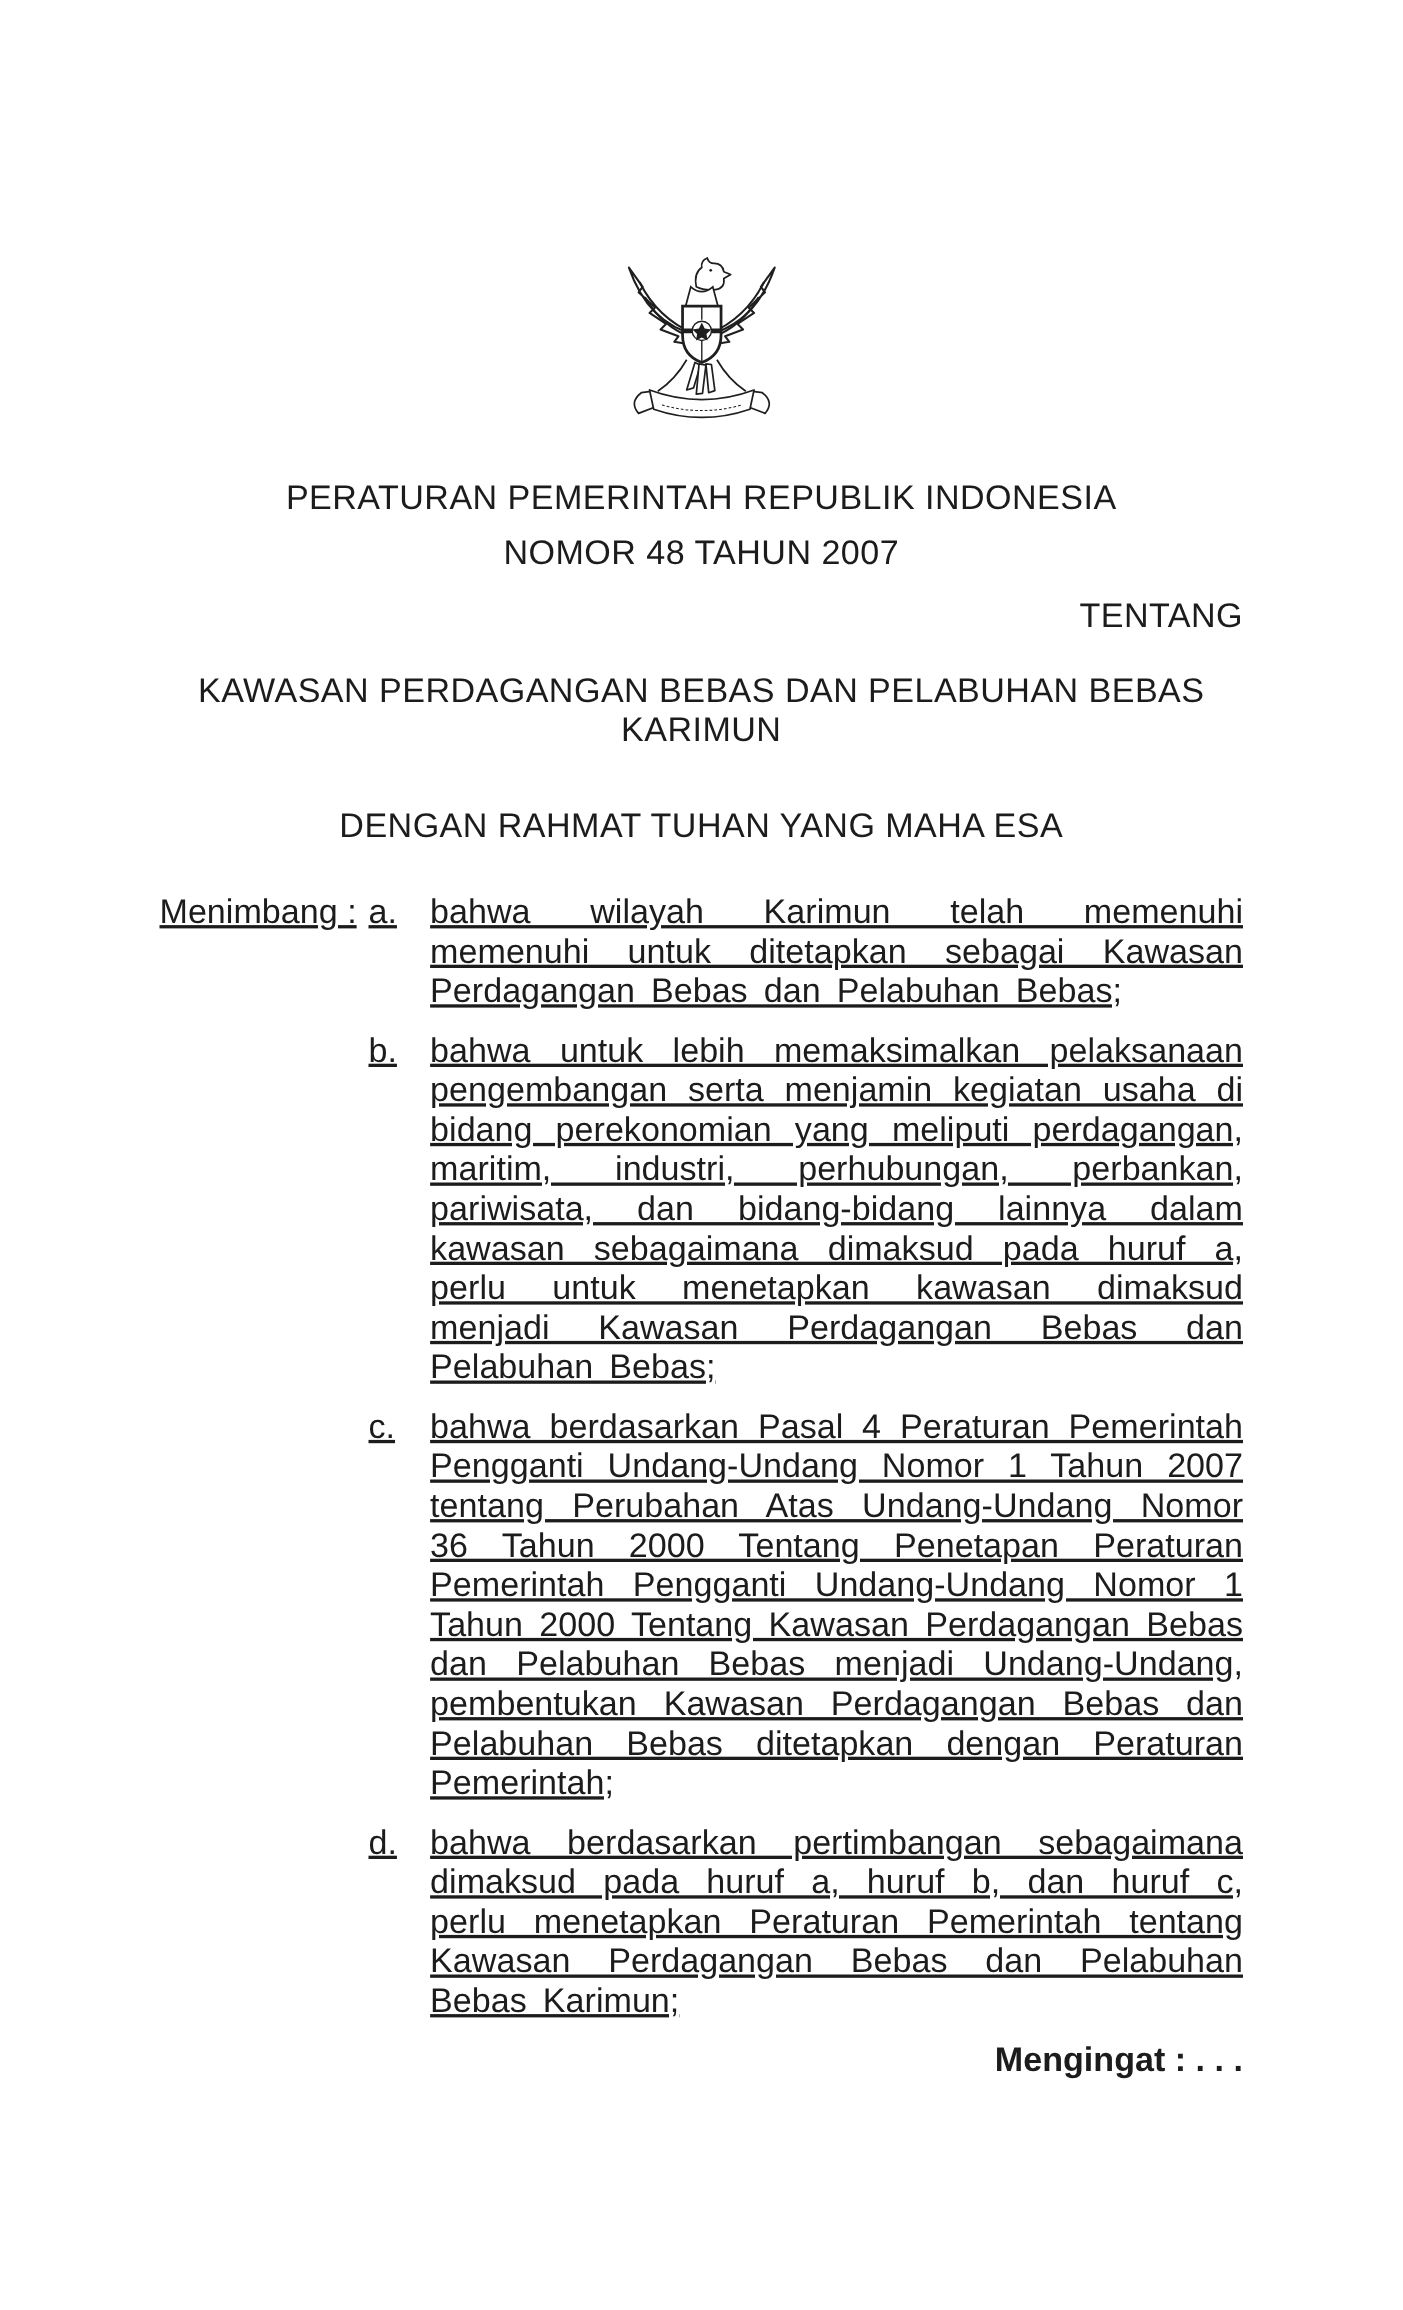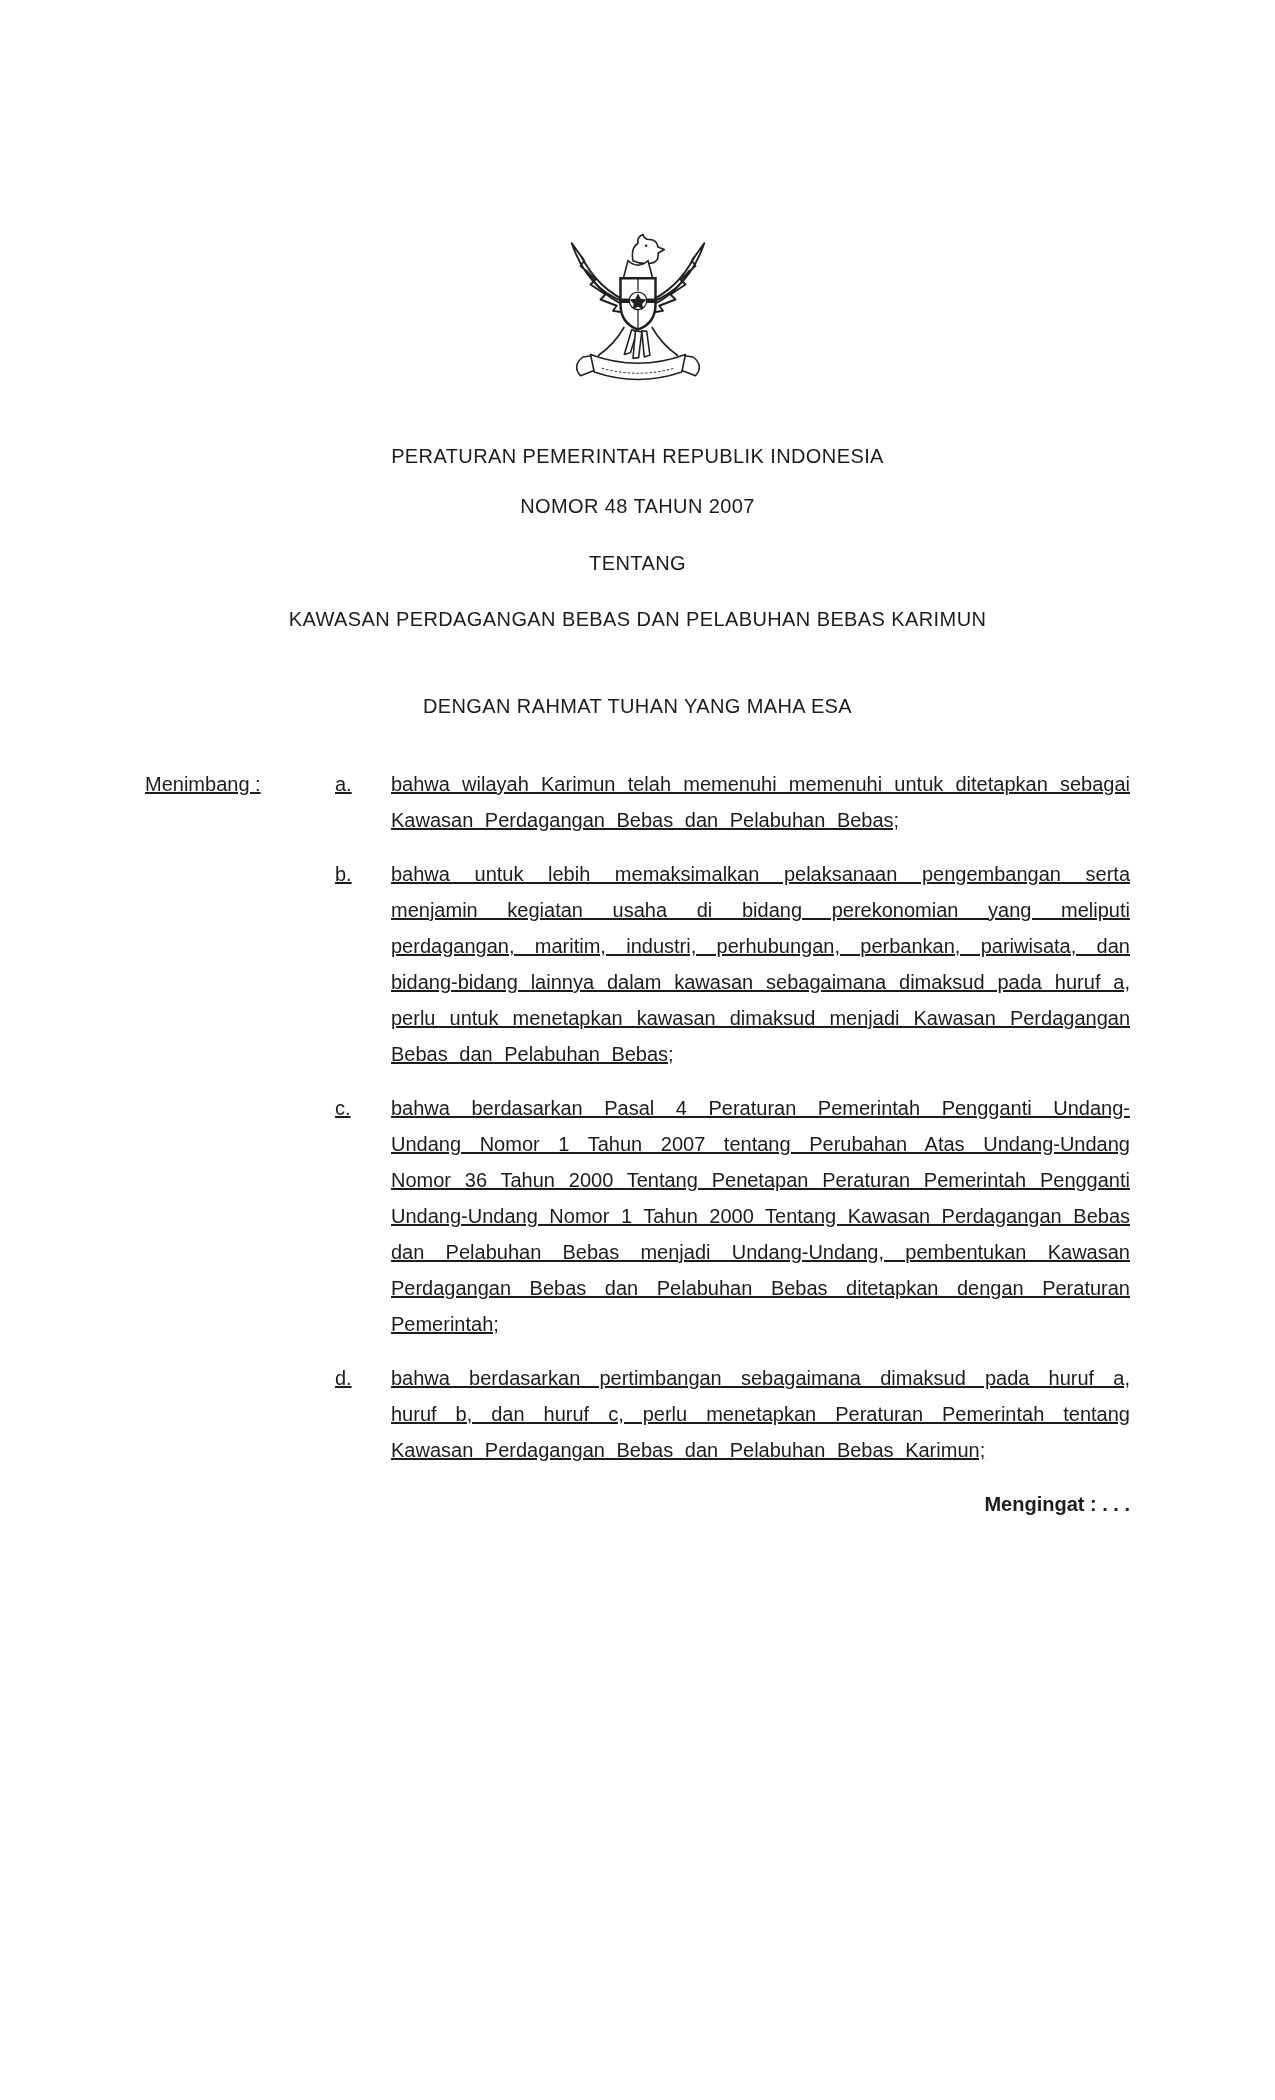--- a/index.html
+++ b/index.html
@@ -7,21 +7,21 @@
     padding: 0;
     background: #ffffff;
   }
   .page {
     position: relative;
     width: 1275px;
     height: 2100px;
     background: #ffffff;
     color: #1c1c1c;
     font-family: "Liberation Sans", "DejaVu Sans", sans-serif;
-    font-size: 20px;
+    font-size: 31px;
     line-height: 36px;
     overflow: hidden;
   }
   .content {
     position: absolute;
     left: 145px;
     top: 0;
     width: 985px;
   }
   .emblem-wrap {
@@ -32,21 +32,21 @@
     width: 150px;
     height: 175px;
   }
   .title-block {
     text-align: center;
     margin-top: 30px;
     letter-spacing: 0.4px;
   }
   .t1 { margin-bottom: 14px; }
   .t2 { margin-bottom: 21px; }
-  .t3 { margin-bottom: 20px; }
+  .t3 { margin-bottom: 32px; text-align: right; }
   .t4 { margin-bottom: 51px; }
   .t5 { margin-bottom: 42px; }
   .t6 { margin-bottom: 36px; }
   .menimbang {
     display: flex;
     align-items: flex-start;
     text-decoration: underline;
   }
   .menimbang-label {
     flex: 0 0 190px;

